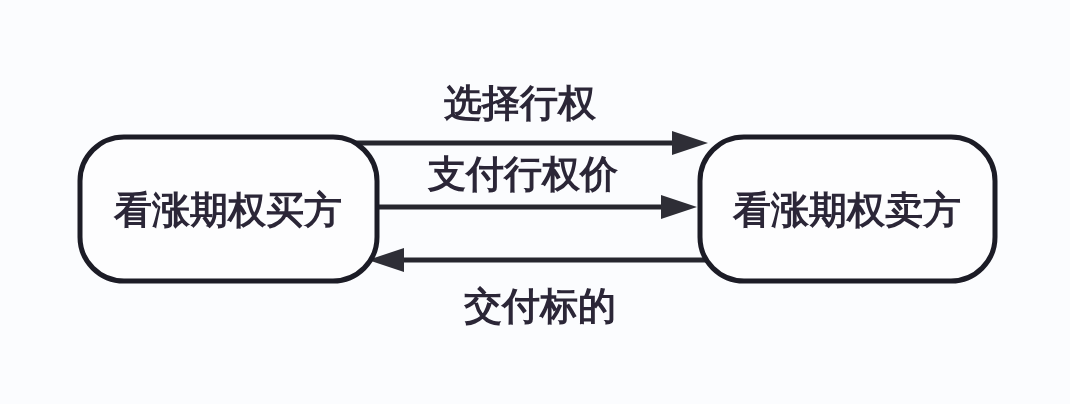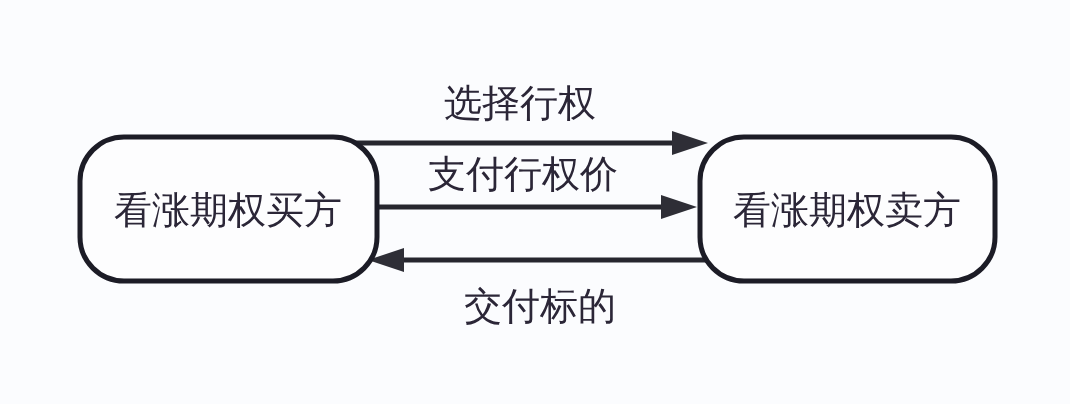--- a/index.html
+++ b/index.html
@@ -10,20 +10,21 @@
     width: 1070px;
     height: 404px;
     background: #fbfcfe;
     overflow: hidden;
     font-family: "Liberation Sans", sans-serif;
   }
   .diagram-wrap {
     position: relative;
     width: 1070px;
     height: 404px;
+    font-weight: bold;
   }
   svg {
     display: block;
     width: 1070px;
     height: 404px;
   }
   .node-shape {
     fill: #fdfdfe;
     stroke: #1c1c26;
     stroke-width: 5;

